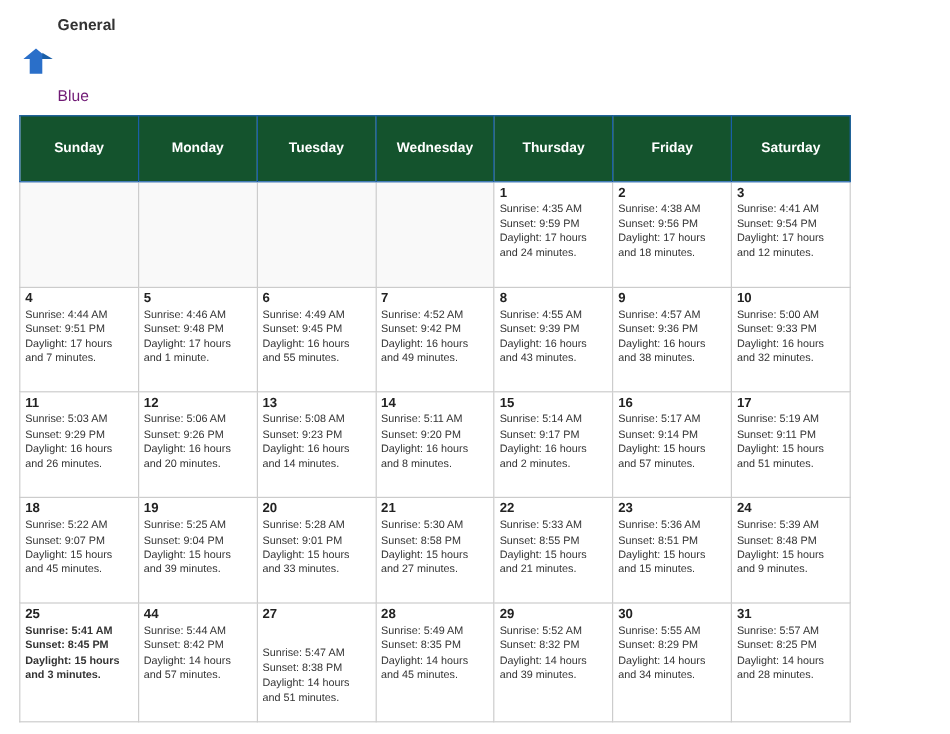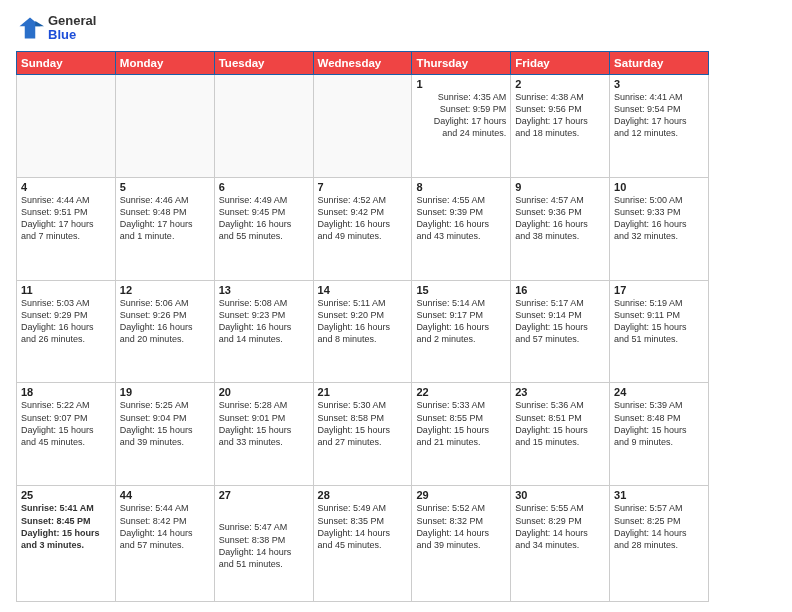--- a/index.html
+++ b/index.html
@@ -33,22 +33,23 @@
       flex-direction: column;
       line-height: 1.1;
     }
     .logo-general {
       font-size: 13px;
       font-weight: bold;
       color: #333;
     }
     .logo-blue {
       font-size: 13px;
-      font-weight: bold;
-      color: #1d4ed8;
+      font-weight: normal;
+      color: #701a75;
+      margin-top: 45px;
     }
     .logo-icon {
       width: 28px;
       height: 28px;
     }
     .title-block {
       text-align: right;
     }
     .main-title {
       font-size: 36px;
@@ -60,26 +61,26 @@
       font-size: 14px;
       color: #555;
     }
     .calendar {
       flex: 1;
       border-collapse: collapse;
       width: 100%;
       table-layout: fixed;
     }
     .calendar th {
-      background-color: #ef4444;
+      background-color: #14532d;
       color: #fff;
       font-size: 11.5px;
       font-weight: bold;
-      padding: 5px 4px;
-      text-align: left;
+      padding: 21px 4px;
+      text-align: center;
       border: 1px solid #1a5fa8;
     }
     .calendar td {
       border: 1px solid #ccc;
       vertical-align: top;
       padding: 3px 4px;
       font-size: 9.5px;
       color: #333;
       height: 78px;
       background: #fff;
@@ -133,21 +134,21 @@
         </tr>
     </thead>
     <tbody>
     <tr>
           <td class="empty"></td>
           <td class="empty"></td>
           <td class="empty"></td>
           <td class="empty"></td>
           <td>
             <span class="day-num">1</span>
-            <div class="day-info" style="white-space: pre-line; text-align: right;">Sunrise: 4:35 AM
+            <div class="day-info" style="white-space: pre-line;">Sunrise: 4:35 AM
 Sunset: 9:59 PM
 Daylight: 17 hours
 and 24 minutes.</div>
           </td>
           <td>
             <span class="day-num">2</span>
             <div class="day-info" style="white-space: pre-line;">Sunrise: 4:38 AM
 Sunset: 9:56 PM
 Daylight: 17 hours
 and 18 minutes.</div>

